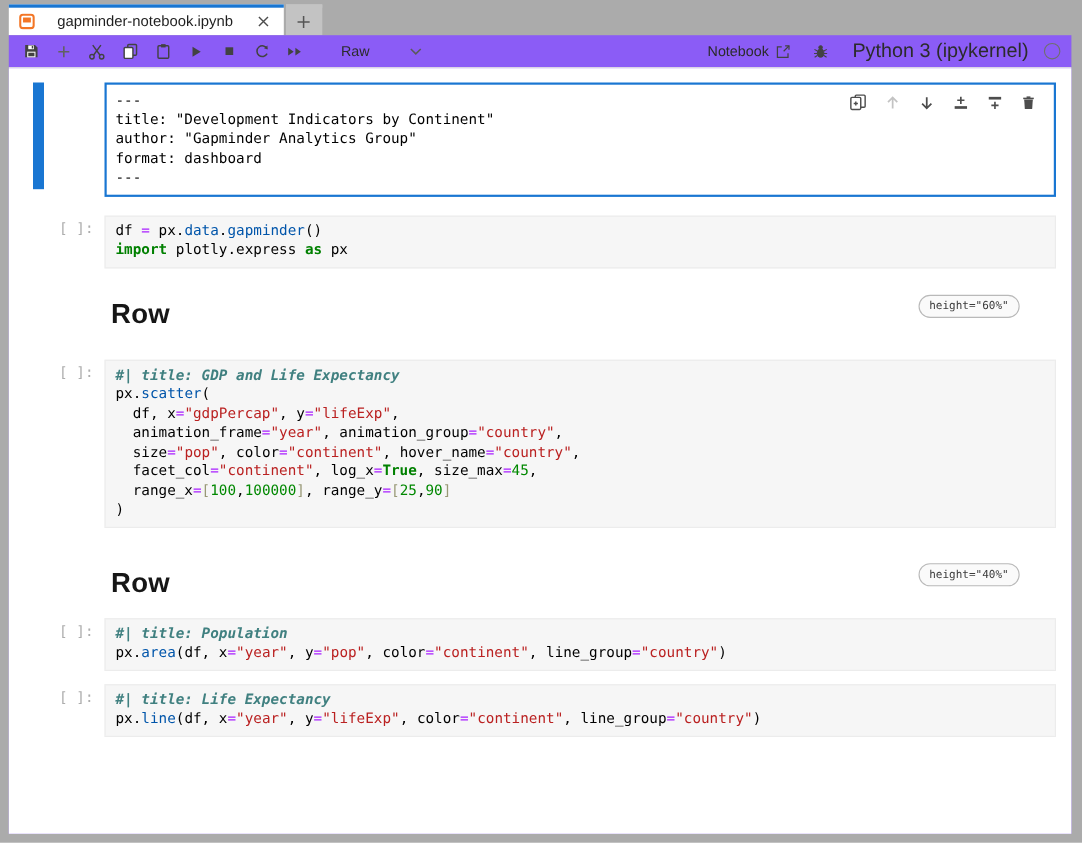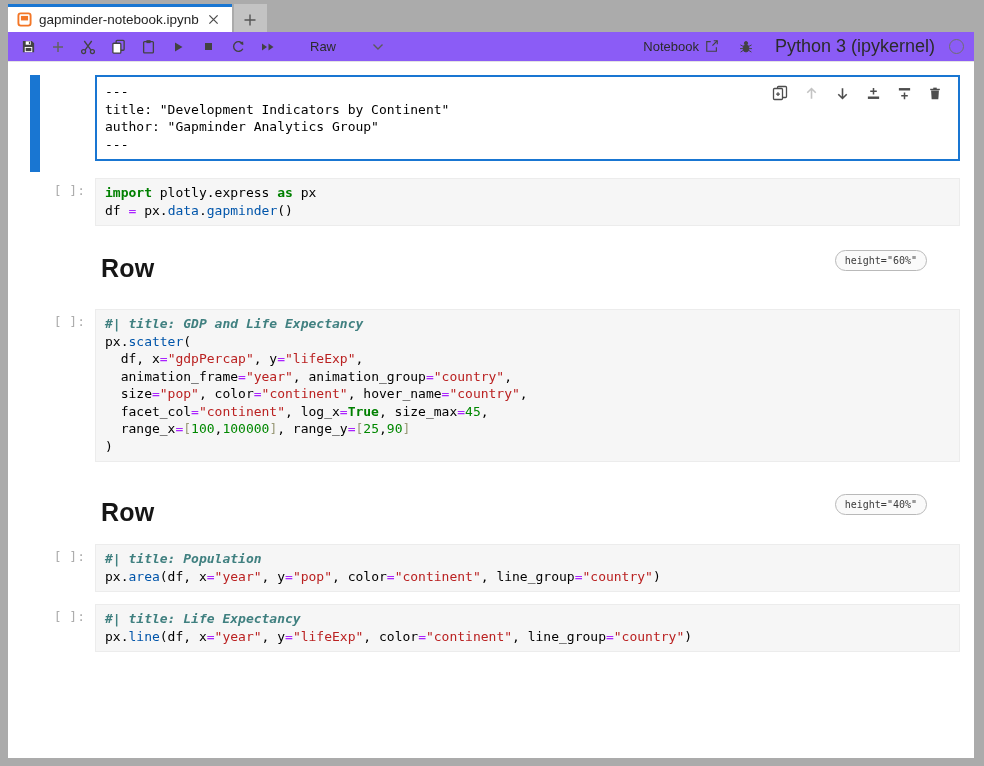--- a/index.html
+++ b/index.html
@@ -2,34 +2,34 @@
 <html><head>
 <meta charset="utf-8">
 <style>
   * { margin:0; padding:0; box-sizing:border-box; }
   html,body { width:984px; height:766px; overflow:hidden; }
   body { background:#ababab; font-family:"Liberation Sans", sans-serif; }
   .stage { position:relative; width:984px; height:766px; background:#ababab; }
 
   
   .tabbar { position:absolute; left:8px; right:10px; top:0; height:32px; display:flex; align-items:flex-end; }
-  .tab-active { height:28px; background:#fff; border-top:3px solid #1976d2; display:flex; align-items:center; gap:7px; padding:0 10px 0 9px; }
+  .tab-active { height:28px; background:#fff; border-top:3px solid #1976d2; display:flex; align-items:center; gap:20px; padding:0 10px 0 9px; }
   .tab-label { font-size:13.5px; color:#1f1f1f; white-space:nowrap; }
   .tab-close { width:16px; height:16px; display:flex; align-items:center; justify-content:center; cursor:pointer; }
   .tab-plus { height:28px; width:33px; margin-left:2px; background:#c3c3c3; border-top:3px solid #c3c3c3; display:flex; align-items:center; justify-content:center; }
 
   
   .window { position:absolute; left:8px; right:10px; top:32px; bottom:8px; background:#8b5cf6; display:flex; flex-direction:column; }
   .toolbar { height:30px; flex:none; display:flex; align-items:center; padding:0 10px 0 8px; border-bottom:1px solid #e3e3e3; }
   .tbtn { width:24px; height:24px; margin-right:6px; display:flex; align-items:center; justify-content:center; cursor:pointer; border-radius:3px; }
   .celltype { display:flex; align-items:center; margin-left:24px; cursor:pointer; }
   .celltype-label { font-size:13px; color:#2b2b2b; }
   .celltype .chev { margin-left:36px; display:flex; }
   .tb-right { margin-left:auto; display:flex; align-items:center; }
-  .nb-link { display:flex; align-items:flex-start; gap:6px; cursor:pointer; }
+  .nb-link { display:flex; align-items:flex-end; gap:6px; cursor:pointer; }
   .nb-link-label { font-size:13px; color:#2b2b2b; }
   .bug-btn { margin-left:20px; display:flex; cursor:pointer; }
   .kernel-name { margin-left:22px; font-size:18px; color:#2b2b2b; cursor:pointer; }
   .kernel-status { margin-left:14px; width:15px; height:15px; border:1.6px solid #6f6f6f; border-radius:50%; }
 
   
   .content { position:relative; flex:1; background:#fff; overflow:hidden; }
   .active-bar { position:absolute; left:22px; top:13px; width:10px; height:97px; background:#1976d2; cursor:pointer; }
   .row { display:flex; margin-right:14px; }
   .prompt-col { width:87px; flex:none; text-align:right; padding:5px 10px 0 0;
@@ -249,28 +249,28 @@
             <span class="ctbtn">
                 <span style="display:flex">
                   <svg width="14" height="15" viewBox="0 0 16 16">
                     <path d="M3.5 4.5 H12.5 L11.8 14.5 H4.2 Z" fill="#4d4d4d"></path>
                     <rect x="2.5" y="2.6" width="11" height="1.6" fill="#4d4d4d"></rect>
                     <rect x="6" y="1.3" width="4" height="1.6" fill="#4d4d4d"></rect>
                   </svg>
                 </span>
               </span>
           </div>
-          <div class="code"><div><span>---</span></div><div><span>title: "Development Indicators by Continent"</span></div><div><span>author: "Gapminder Analytics Group"</span></div><div><span>---</span></div></div>
+          <div class="code"><div><span>---</span></div><div><span>title: "Development Indicators by Continent"</span></div><div><span>author: "Gapminder Analytics Group"</span></div><div><span>format: dashboard</span></div><div><span>---</span></div></div>
         </div>
       </div>
 
       <div class="row mt17">
         <div class="prompt-col">[ ]:</div>
         <div class="editor codebg">
-          <div class="code"><div><span class="tok-k">import</span><span> plotly.express </span><span class="tok-k">as</span><span> px</span></div><div><span>df </span><span class="tok-op">=</span><span> px.</span><span class="tok-prop">data</span><span>.</span><span class="tok-prop">gapminder</span><span>()</span></div></div>
+          <div class="code"><div><span>df </span><span class="tok-op">=</span><span> px.</span><span class="tok-prop">data</span><span>.</span><span class="tok-prop">gapminder</span><span>()</span></div><div><span class="tok-k">import</span><span> plotly.express </span><span class="tok-k">as</span><span> px</span></div></div>
         </div>
       </div>
 
       <div class="md mt22">
         <h2>Row</h2>
         <span class="badge">height="60%"</span>
       </div>
 
       <div class="row mt26">
         <div class="prompt-col">[ ]:</div>

